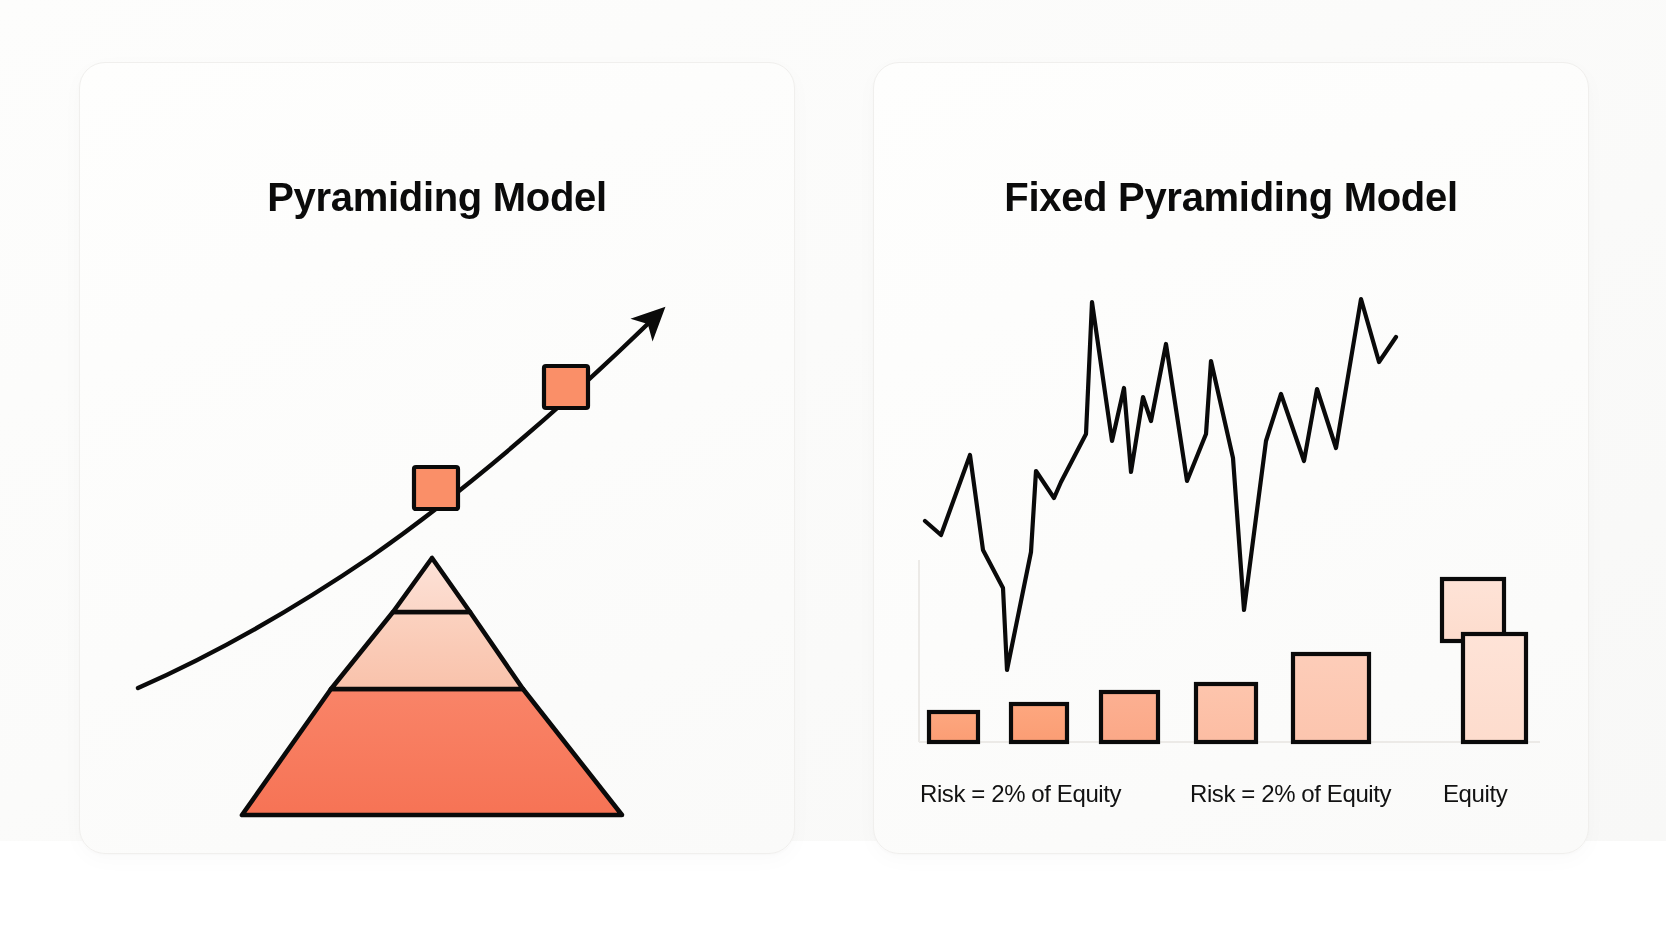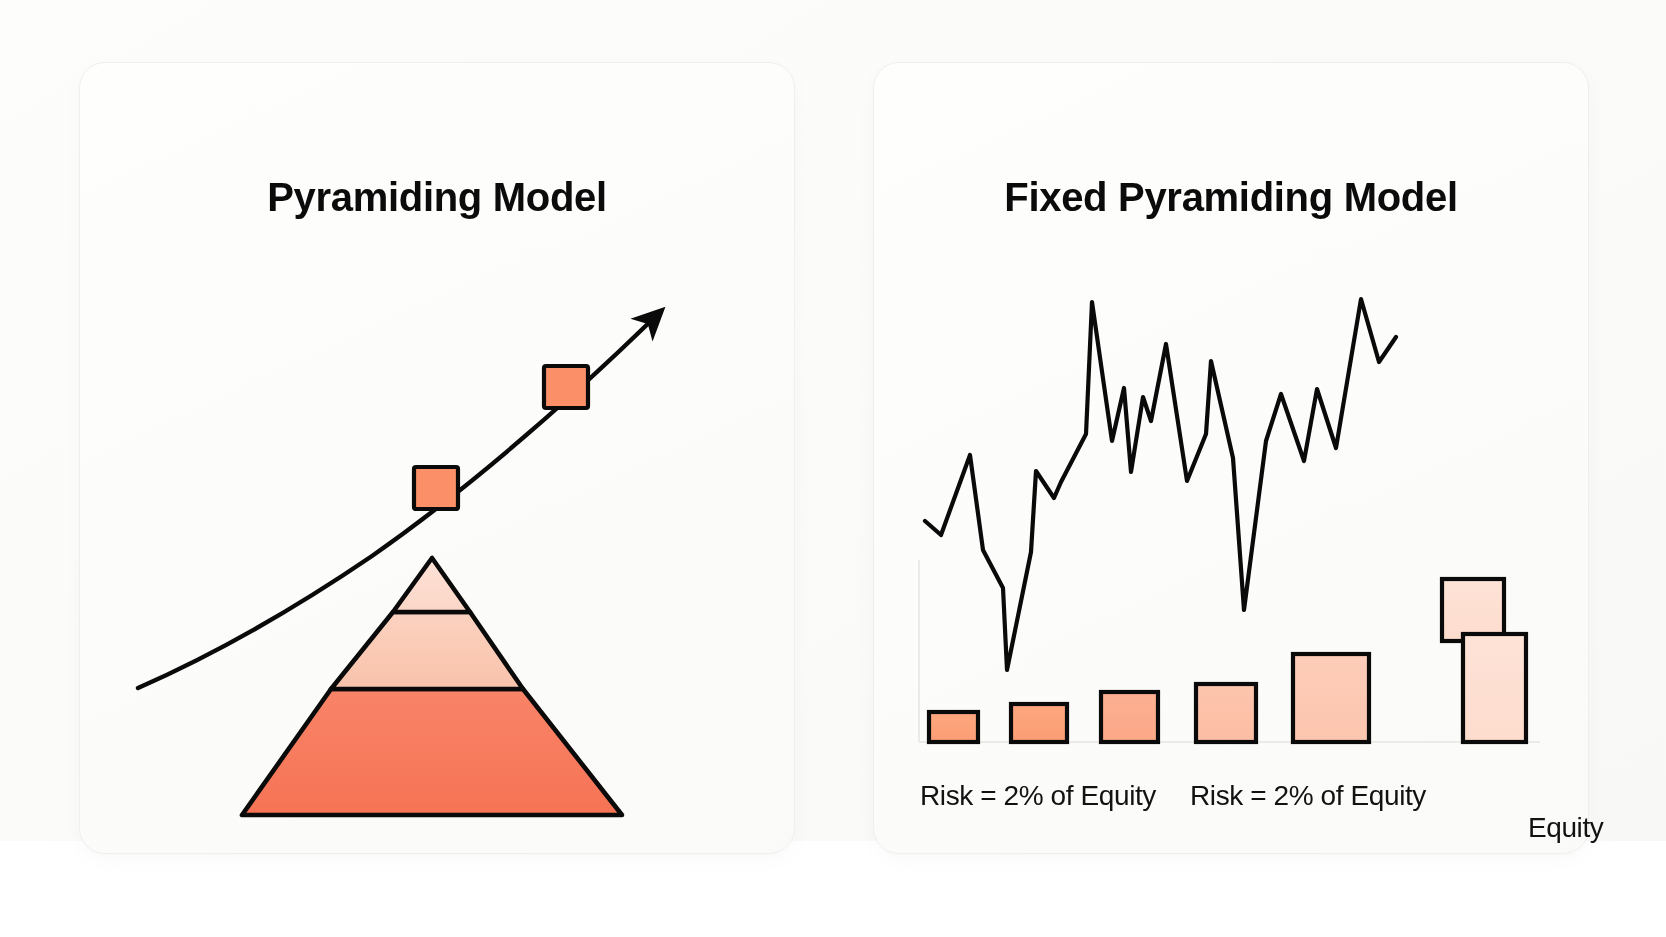--- a/index.html
+++ b/index.html
@@ -43,21 +43,21 @@
     white-space: nowrap;
   }
   #title-left  { top: 112px; }
   #title-right { top: 112px; }
 
   .stage { position: absolute; inset: 0; }
   svg { display: block; }
 
   .axis-label {
     position: absolute;
-    font-size: 28px;
+    font-size: 24px;
     color: #121212;
     font-family: "Liberation Sans", sans-serif;
     white-space: nowrap;
     letter-spacing: -0.4px;
   }
 </style>
 </head>
 <body>
 
 <div id="root">
@@ -143,15 +143,15 @@
       <rect x="1196" y="684" width="60" height="58" fill="url(#b4)" stroke="#0a0a0a" stroke-width="4.2"></rect>
       <rect x="1293" y="654" width="76" height="88" fill="url(#b5)" stroke="#0a0a0a" stroke-width="4.2"></rect>
 
       <rect x="1442" y="579" width="62" height="62" fill="url(#b6)" stroke="#0a0a0a" stroke-width="4.2"></rect>
       <rect x="1463" y="634" width="63" height="108" fill="url(#b6)" stroke="#0a0a0a" stroke-width="4.2"></rect>
     </svg>
   </div>
 
   <div class="axis-label" style="left:920px; top:780px;">Risk = 2% of Equity</div>
   <div class="axis-label" style="left:1190px; top:780px;">Risk = 2% of Equity</div>
-  <div class="axis-label" style="left:1528px; top:780px;margin-top:32px;">Equity</div>
+  <div class="axis-label" style="left:1443px; top:780px;">Equity</div>
 
 </div>
 
 </body></html>

